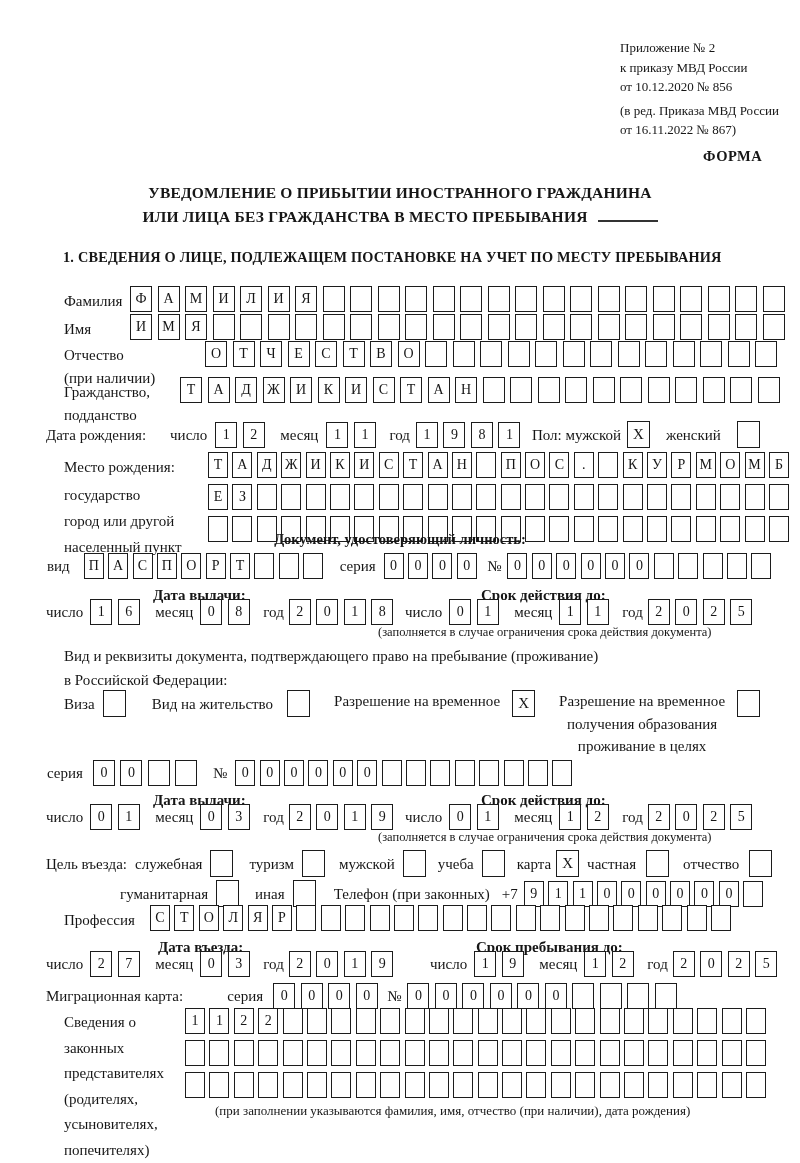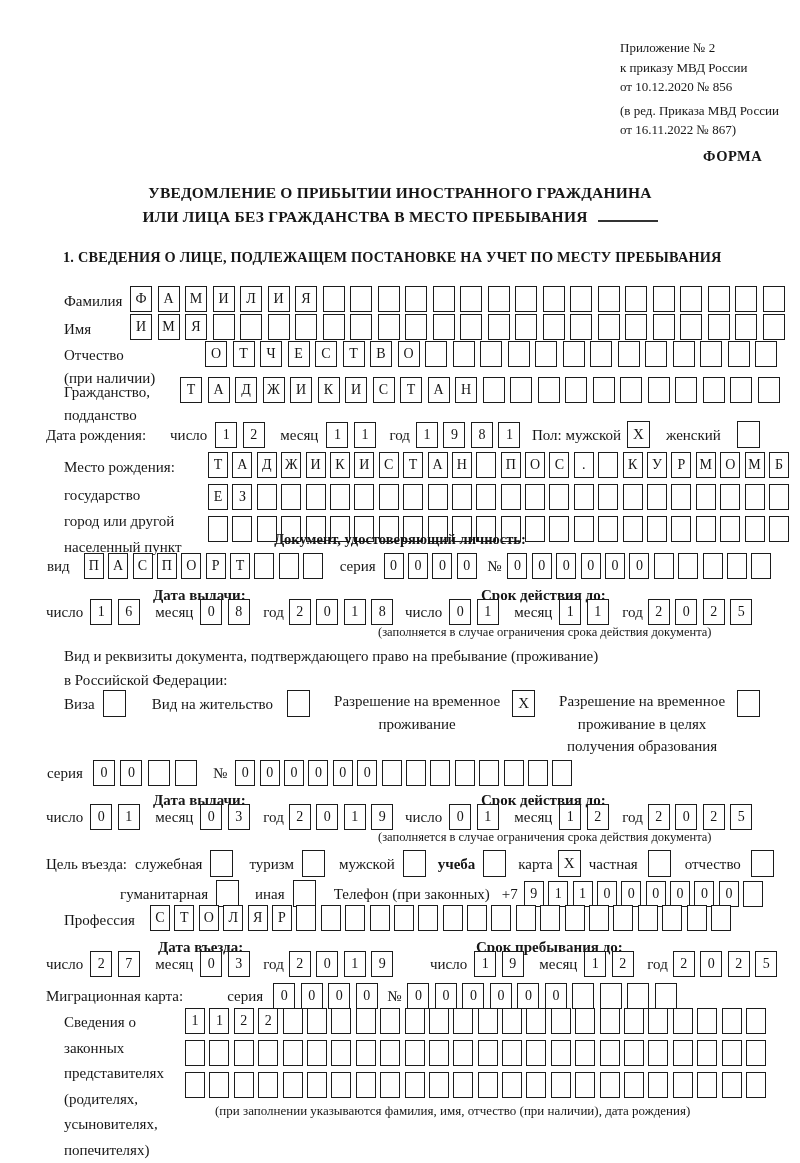--- a/index.html
+++ b/index.html
@@ -354,27 +354,26 @@
   <div class="abs lbl" style="left:64px;top:647px;">Вид и реквизиты документа, подтверждающего право на пребывание (проживание)</div>
   <div class="abs lbl" style="left:64px;top:671px;">в Российской Федерации:</div>
 
   <div class="abs row-top" style="left:64px;top:690px;">
     <span class="lbl" style="padding-top:5px;">Виза</span>
     <span class="cbox" style="margin-left:8px;"></span>
     <span class="lbl" style="margin-left:26px;padding-top:5px;">Вид на жительство</span>
     <span class="cbox" style="margin-left:14px;"></span>
     <span class="multi" style="margin-left:24px;">
       <div>Разрешение на временное</div>
-      <div>проживание</div>
     </span>
     <span class="cbox" style="margin-left:12px;">X</span>
     <span class="multi" style="margin-left:24px;">
       <div>Разрешение на временное</div>
+      <div>получения образования</div>
       <div>проживание в целях</div>
-      <div>получения образования</div>
     </span>
     <span class="cbox" style="margin-left:12px;"></span>
   </div>
 
   <div class="abs row" style="left:47px;top:760px;">
     <span class="lbl" style="margin-right:10px;">серия</span>
     <span class="cells" style="margin-right:10px;">
         <span class="cell">0</span>
         <span class="cell">0</span>
         <span class="cell"></span>
@@ -443,21 +442,21 @@
   <div class="abs note" style="left:378px;top:830px;">(заполняется в случае ограничения срока действия документа)</div>
 
   <div class="abs row" style="left:46px;top:850px;">
     <span class="lbl" style="margin-right:8px;">Цель въезда:</span>
     <span class="lbl" style="margin-right:8px;">служебная</span>
     <span class="cbox" style="margin-right:16px;"></span>
     <span class="lbl" style="margin-right:8px;">туризм</span>
     <span class="cbox" style="margin-right:14px;"></span>
     <span class="lbl" style="margin-right:8px;">мужской</span>
     <span class="cbox" style="margin-right:12px;"></span>
-    <span class="lbl" style="margin-right:8px;font-weight:bold;">учеба</span>
+    <span class="lbl" style="margin-right:8px;">учеба</span>
     <span class="cbox" style="margin-right:12px;"></span>
     <span class="lbl" style="margin-right:5px;">карта</span>
     <span class="cbox" style="margin-right:8px;">X</span>
     <span class="lbl" style="margin-right:10px;">частная</span>
     <span class="cbox" style="margin-right:14px;"></span>
     <span class="lbl" style="margin-right:10px;">отчество</span>
     <span class="cbox"></span>
   </div>
 
   <div class="abs row" style="left:120px;top:880px;">

